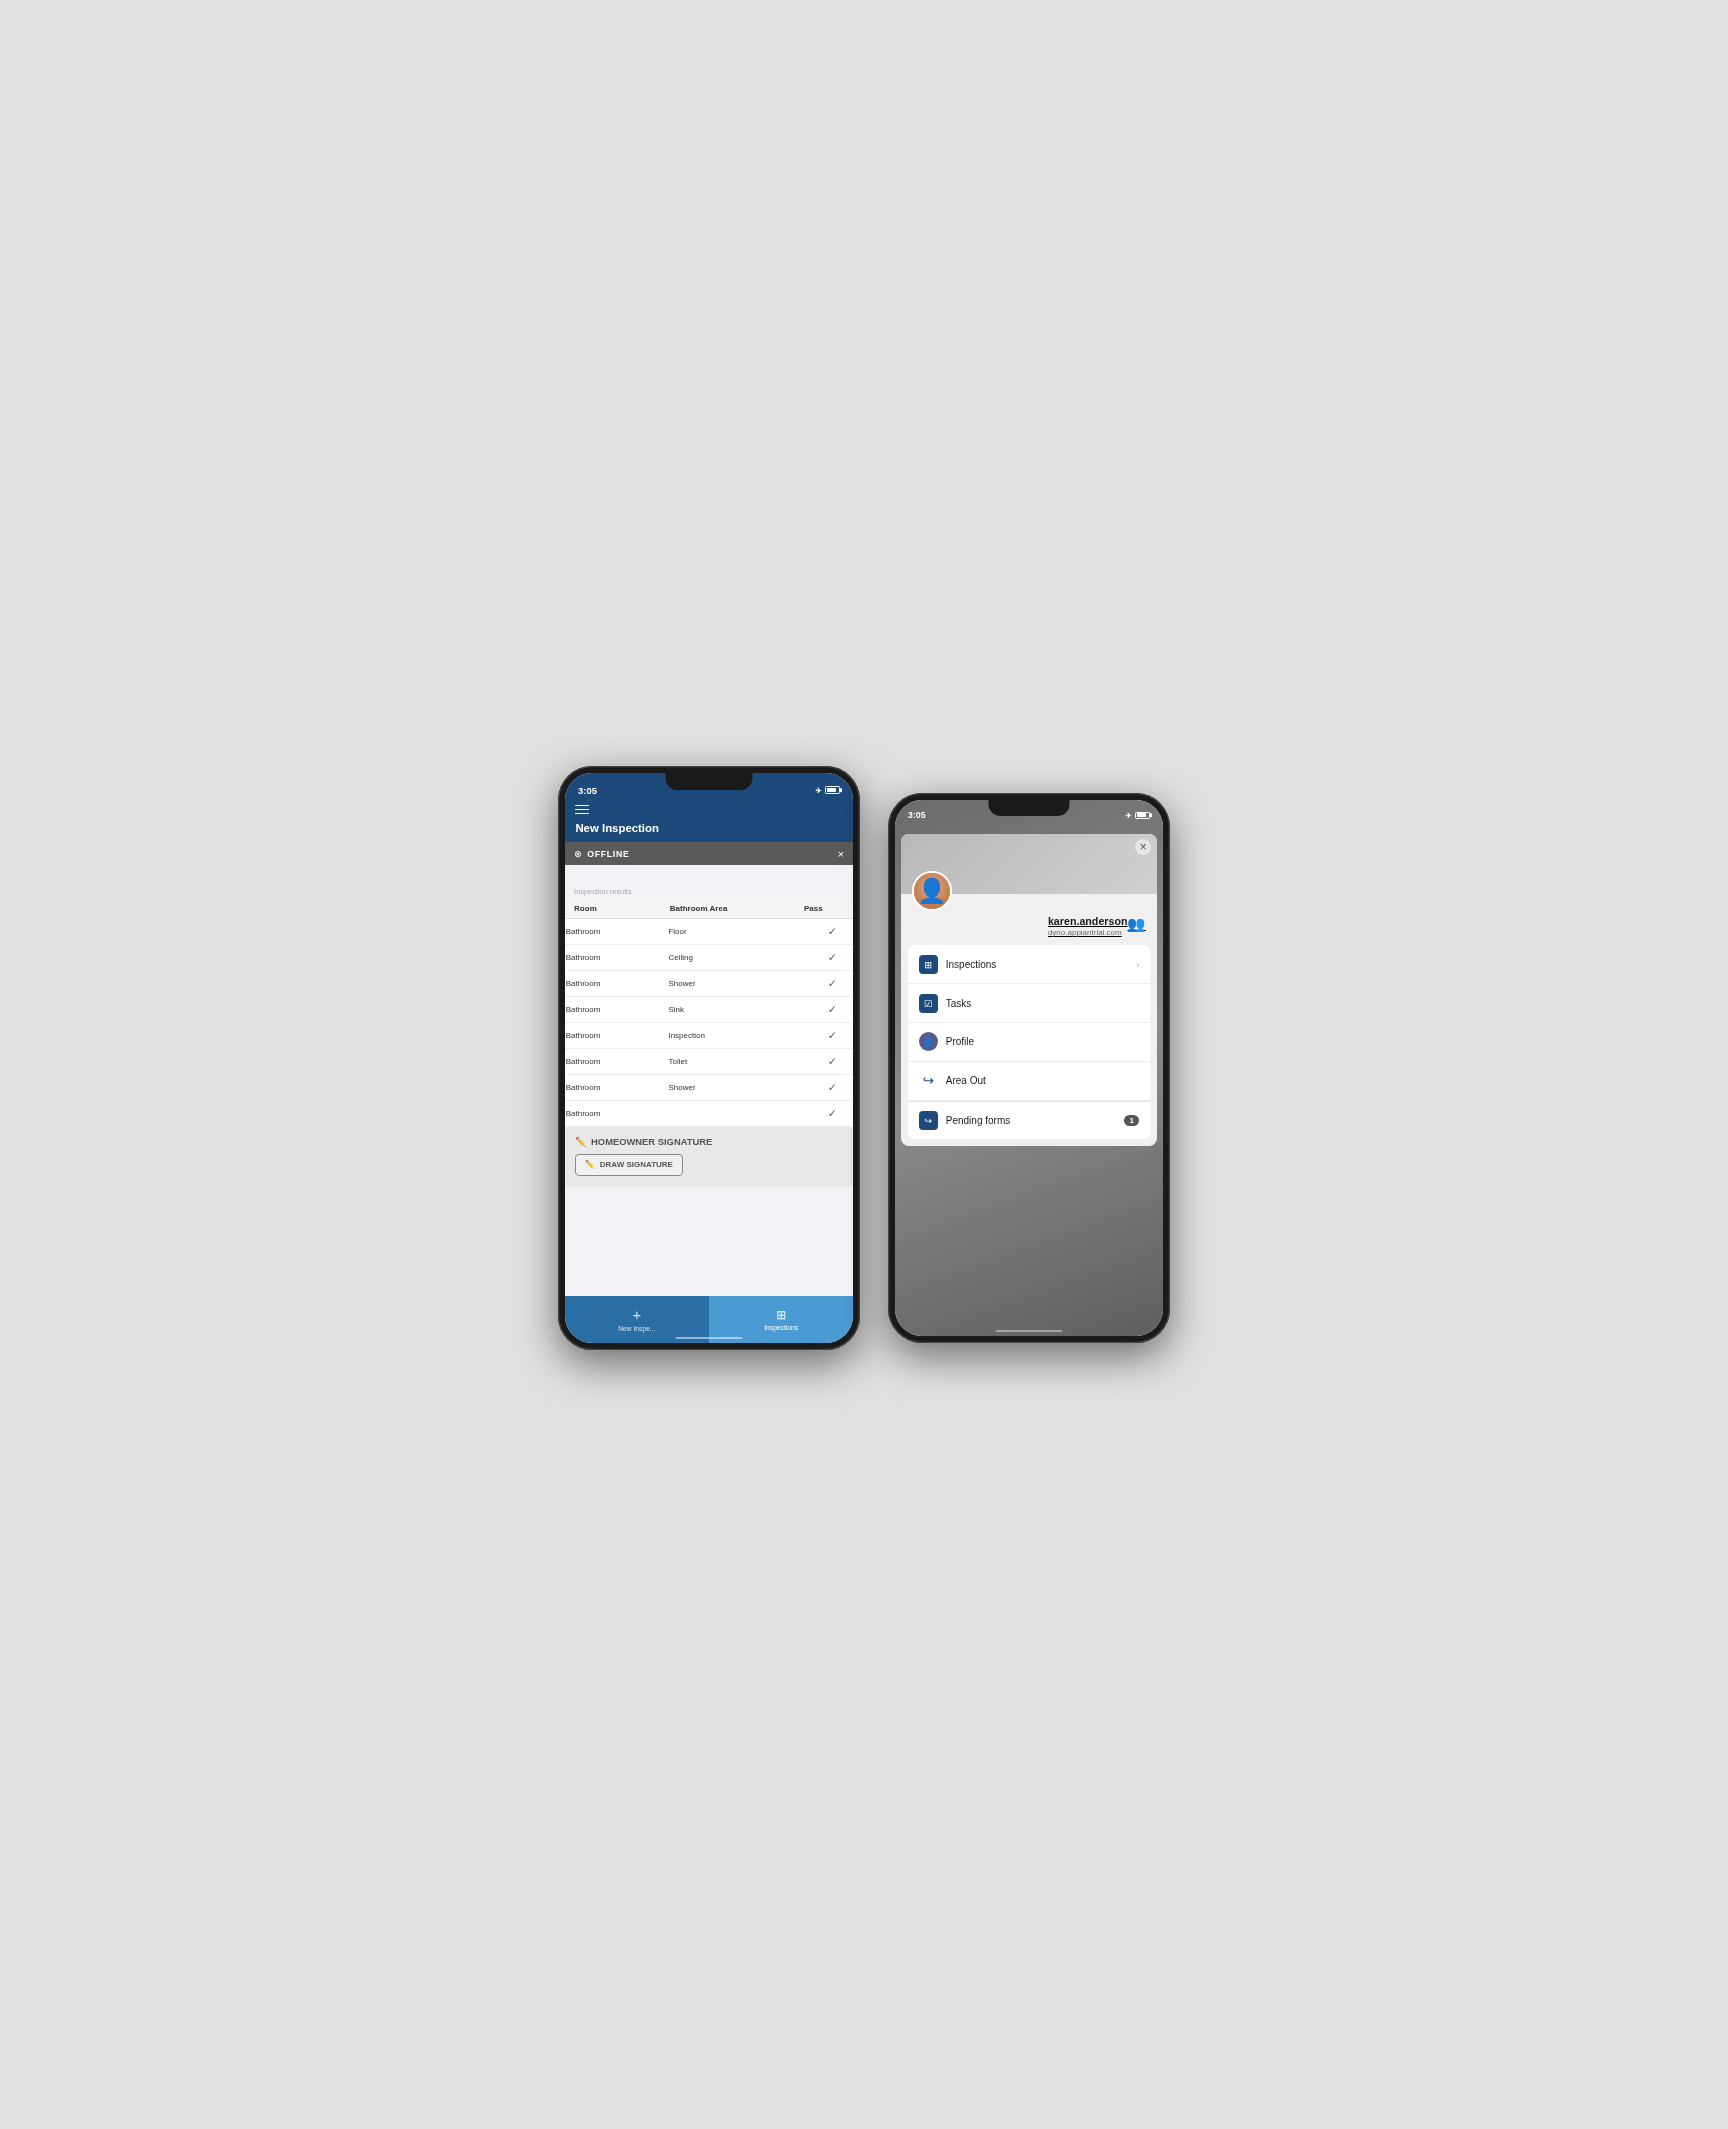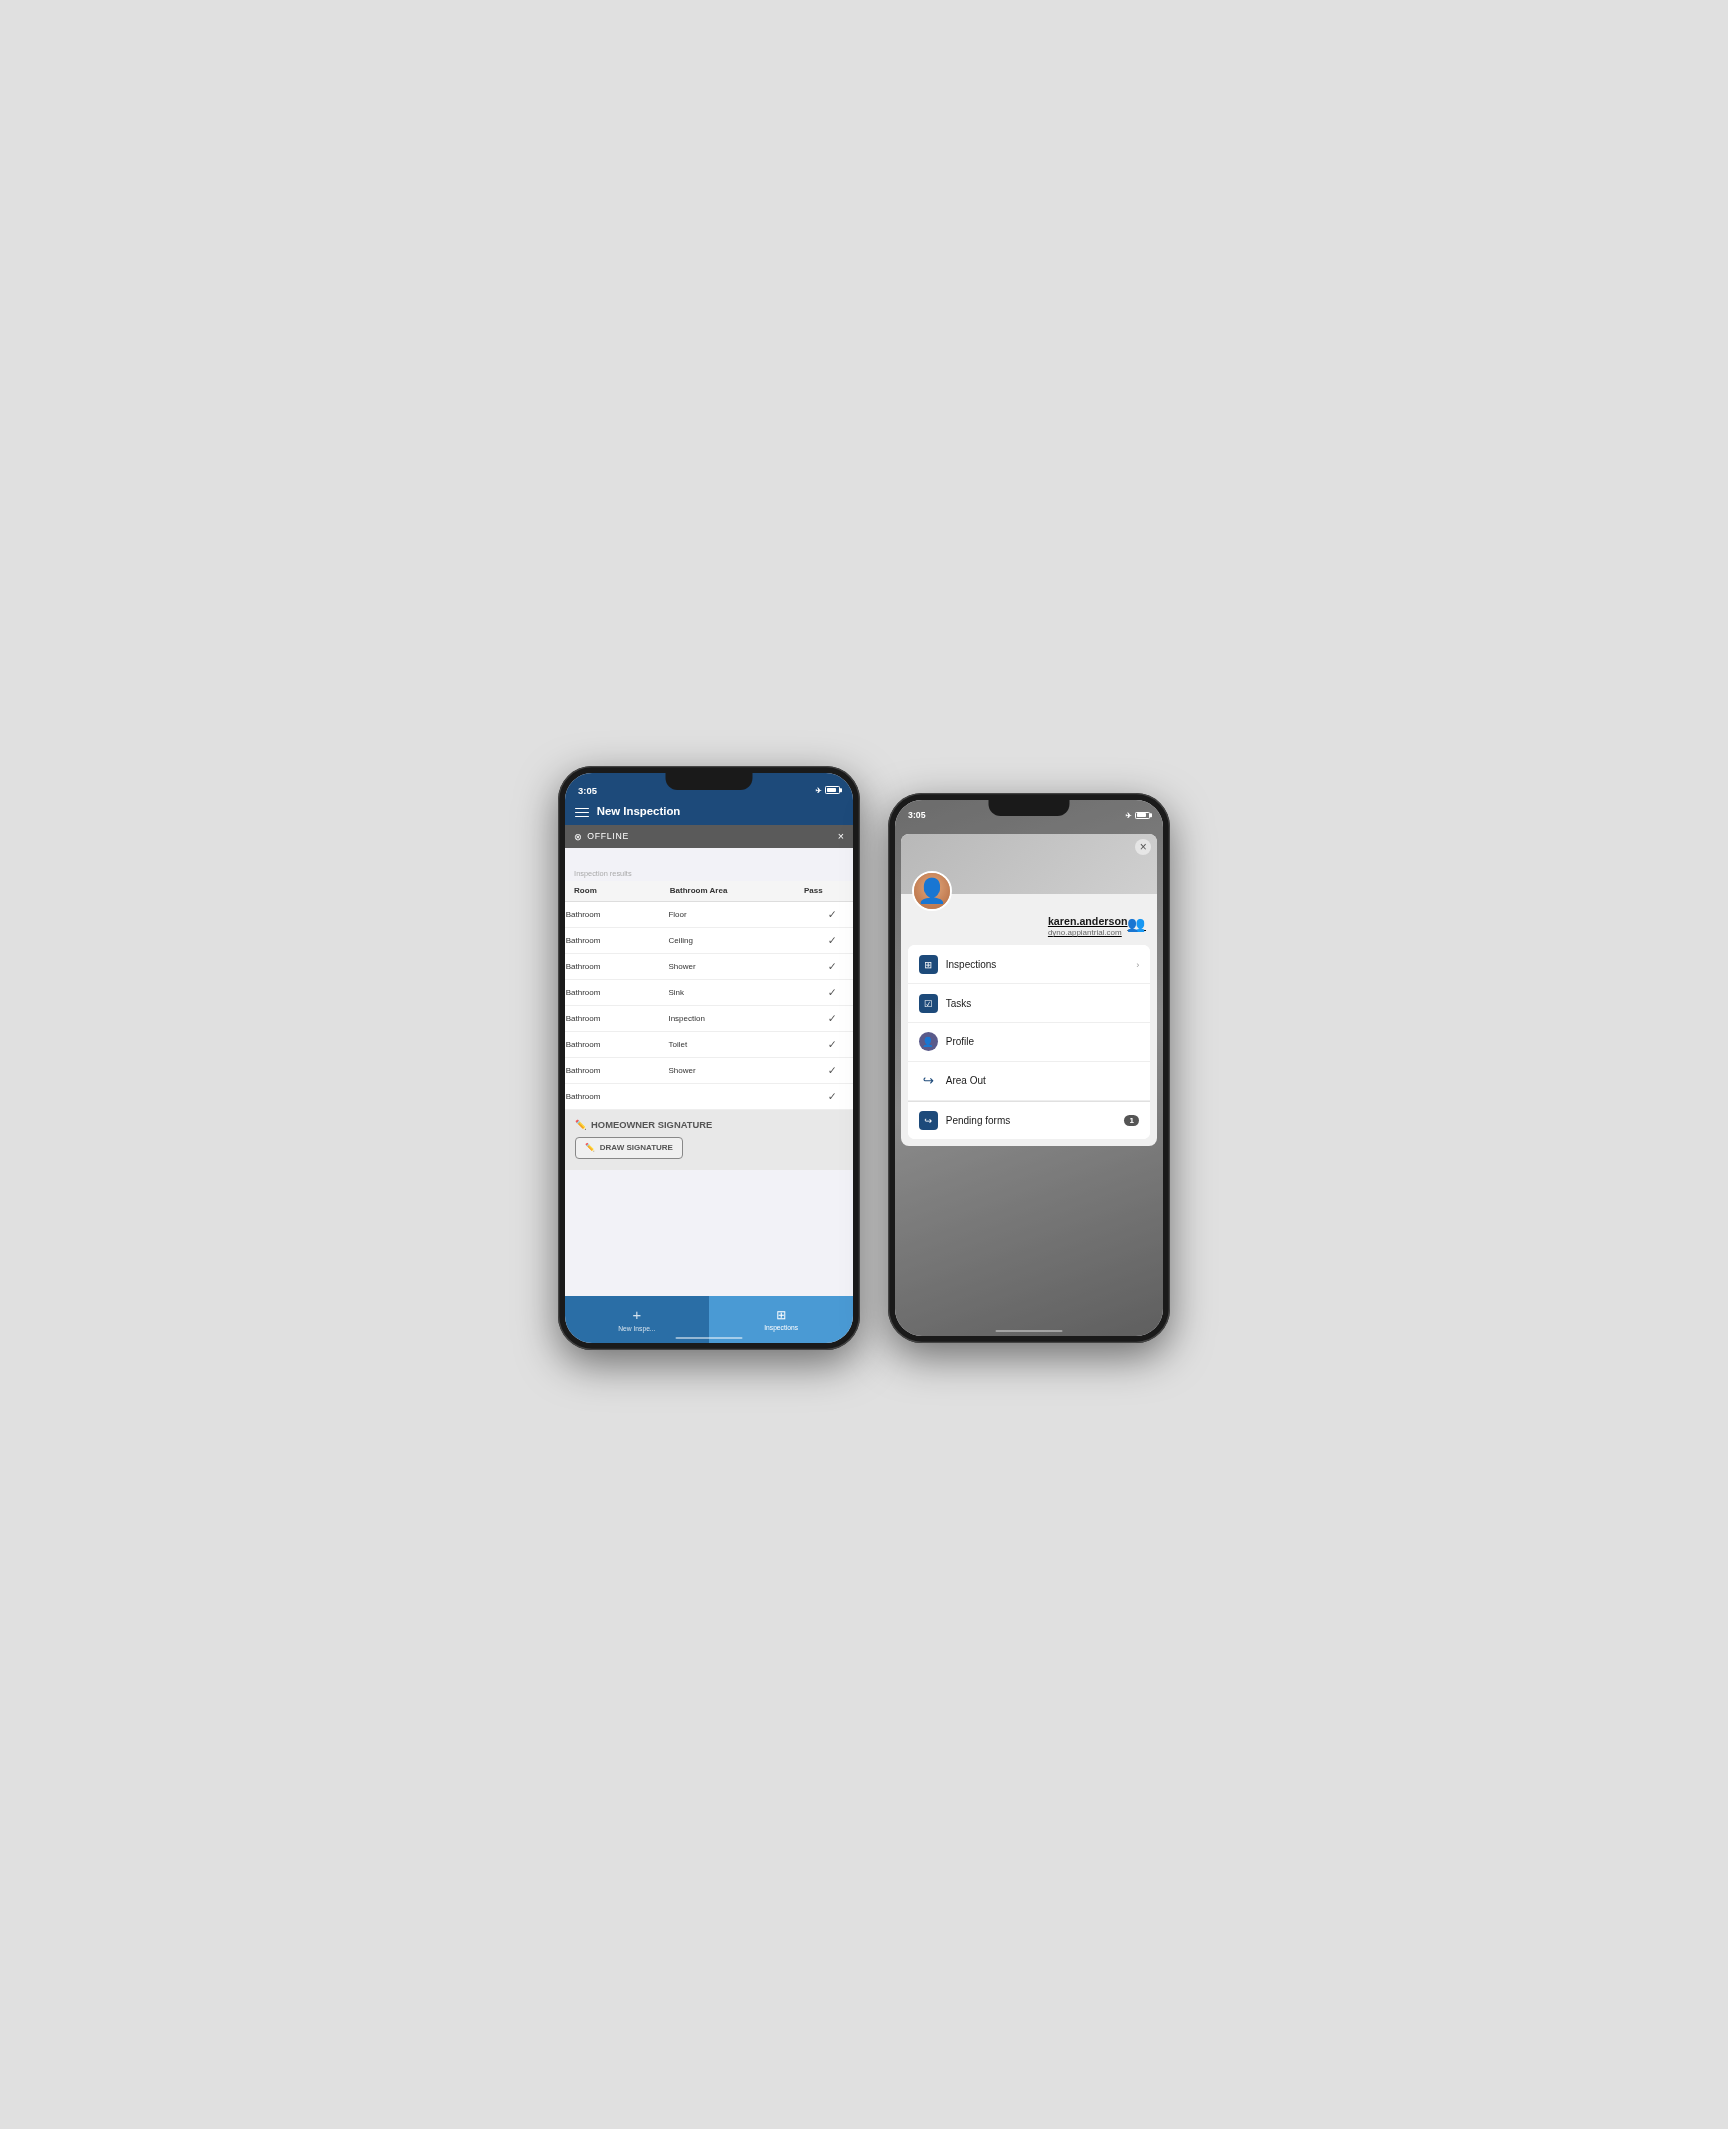--- a/index.html
+++ b/index.html
@@ -124,22 +124,23 @@
       width: 70%;
       background: currentColor;
       border-radius: 0.7px;
     }
 
     
     .app1-header {
       background: #1d4a7a;
       padding: 6.7px 10.7px 8px;
       display: flex;
-      align-items: flex-end;
+      align-items: flex-start;
       gap: 8px;
+      flex-direction: column;
     }
     .hamburger {
       display: flex;
       flex-direction: column;
       gap: 2.7px;
       cursor: pointer;
     }
     .hamburger span {
       display: block;
       width: 13.4px;
@@ -516,21 +517,21 @@
           <span></span>
             <span></span>
             <span></span>
         </div>
         <span class="app1-title">New Inspection</span>
       </div>
 
       <div class="offline-banner">
         <div class="offline-left">
           <span class="wifi-slash">⊗</span>
-          <span style="font-weight:400;letter-spacing:0.7px;">OFFLINE</span>
+          <span style="font-weight:700;letter-spacing:0.7px;">OFFLINE</span>
         </div>
         <span style="cursor:pointer;font-size:10.7px;">×</span>
       </div>
 
       <div class="content-scroll">
 
         <div class="inspection-result-header">
           <span>Inspection results</span>
         </div>
 

